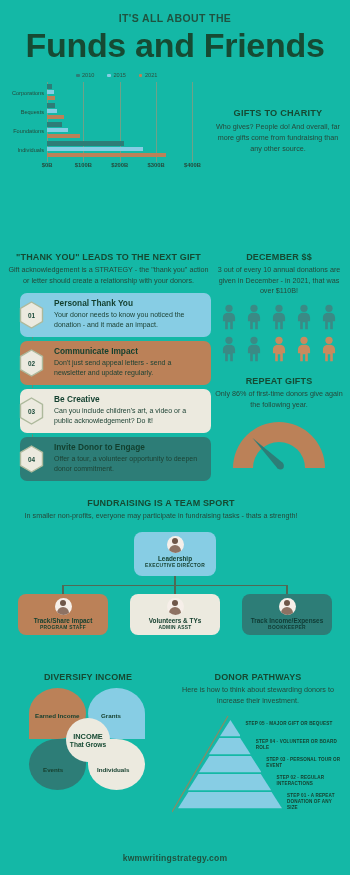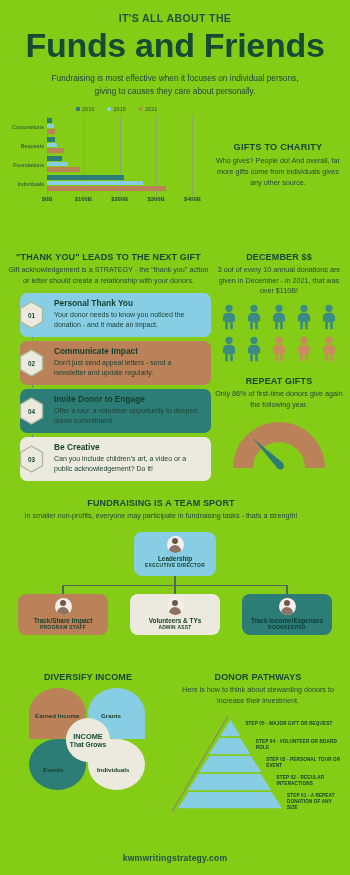--- a/index.html
+++ b/index.html
@@ -2,21 +2,21 @@
 <html><head>
 <meta charset="utf-8">
 <style>
   * { box-sizing: border-box; margin: 0; padding: 0; }
   html, body {
     width: 350px; height: 875px;
     background: #adb99c;
     font-family: "Liberation Sans", sans-serif;
     overflow: hidden;
   }
-  .page { position: relative; width: 350px; height: 875px; background: #84cc16; }
+  .page { position: relative; width: 350px; height: 875px; background: #14b8a6; }
 
   
   .hdr { padding-top: 12px; text-align: center; }
   .hdr-kicker {
     font-size: 10.5px; letter-spacing: .4px; font-weight: 700;
     color: #1f5340;
   }
   .hdr-title {
     font-size: 34px; font-weight: 800; color: #164a33;
     letter-spacing: -.3px; line-height: 1.1; margin-top: 3px;
@@ -164,21 +164,20 @@
   }
 </style>
 </head>
 <body>
 
 <div class="page">
 
   <div class="hdr">
     <div class="hdr-kicker">IT'S ALL ABOUT THE</div>
     <div class="hdr-title">Funds and Friends</div>
-    <div class="hdr-sub">Fundraising is most effective when it focuses on individual persons, giving to causes they care about personally.</div>
   </div>
 
   <div class="chart-wrap">
     <div class="legend" id="chart-legend">
         <div class="li">
           <span class="sw" style="background:#2d7d77"></span>
           <span>2010</span>
         </div>
         <div class="li">
           <span class="sw" style="background:#87cde4"></span>
@@ -222,21 +221,21 @@
         <div class="xaxis" id="chart-xaxis">
           <div class="xtick" style="left: 47px;">$0B</div>
           <div class="xtick" style="left: 83.3636px;">$100B</div>
           <div class="xtick" style="left: 119.727px;">$200B</div>
           <div class="xtick" style="left: 156.091px;">$300B</div>
           <div class="xtick" style="left: 192.455px;">$400B</div>
         </div>
     </div>
     <div class="gifts-block">
       <div class="gifts-title">GIFTS TO CHARITY</div>
-      <div class="gifts-body">Who gives? People do! And overall, far more gifts come from individuals gives any other source.</div>
+      <div class="gifts-body">Who gives? People do! And overall, far more gifts come from fundraising than any other source.</div>
     </div>
   </div>
 
   <div class="ty">
     <div class="sec-title">"THANK YOU" LEADS TO THE NEXT GIFT</div>
     <div class="sec-sub">Gift acknowledgement is a STRATEGY - the "thank you" action or letter should create a relationship with your donors.</div>
     <div class="steps" id="ty-steps">
       <div class="dotline"></div>
     <div class="step">
           <div class="step-card" style="background:#87cde4">
@@ -256,41 +255,41 @@
             <div class="step-p">Don't just send appeal letters - send a newsletter and update regularly.</div>
           </div>
           <div class="hexnum">
             <svg viewBox="0 0 25 28">
               <polygon points="12.5,1 23.5,7.3 23.5,20.7 12.5,27 1.5,20.7 1.5,7.3" fill="#eceadf" stroke="#adb99c" stroke-width="1.4"></polygon>
             </svg>
             <span>02</span>
           </div>
         </div>
         <div class="step">
+          <div class="step-card" style="background:#eceadf">
+            <div class="step-h">Be Creative</div>
+            <div class="step-p">Can you include children's art, a video or a public acknowledgement? Do it!</div>
+          </div>
+          <div class="hexnum">
+            <svg viewBox="0 0 25 28">
+              <polygon points="12.5,1 23.5,7.3 23.5,20.7 12.5,27 1.5,20.7 1.5,7.3" fill="#eceadf" stroke="#adb99c" stroke-width="1.4"></polygon>
+            </svg>
+            <span>03</span>
+          </div>
+        </div>
+        <div class="step">
           <div class="step-card" style="background:#2d7d77">
             <div class="step-h">Invite Donor to Engage</div>
             <div class="step-p">Offer a tour, a volunteer opportunity to deepen donor commitment.</div>
           </div>
           <div class="hexnum">
             <svg viewBox="0 0 25 28">
               <polygon points="12.5,1 23.5,7.3 23.5,20.7 12.5,27 1.5,20.7 1.5,7.3" fill="#eceadf" stroke="#adb99c" stroke-width="1.4"></polygon>
             </svg>
             <span>04</span>
-          </div>
-        </div>
-        <div class="step">
-          <div class="step-card" style="background:#eceadf">
-            <div class="step-h">Be Creative</div>
-            <div class="step-p">Can you include children's art, a video or a public acknowledgement? Do it!</div>
-          </div>
-          <div class="hexnum">
-            <svg viewBox="0 0 25 28">
-              <polygon points="12.5,1 23.5,7.3 23.5,20.7 12.5,27 1.5,20.7 1.5,7.3" fill="#eceadf" stroke="#adb99c" stroke-width="1.4"></polygon>
-            </svg>
-            <span>03</span>
           </div>
         </div>
       </div>
   </div>
 
   <div class="dec">
     <div class="sec-title">DECEMBER $$</div>
     <div class="sec-sub">3 out of every 10 annual donations are given in December - in 2021, that was over $110B!</div>
     <div class="people" id="dec-people">
         <div><svg class="person" viewBox="0 0 20 30">

